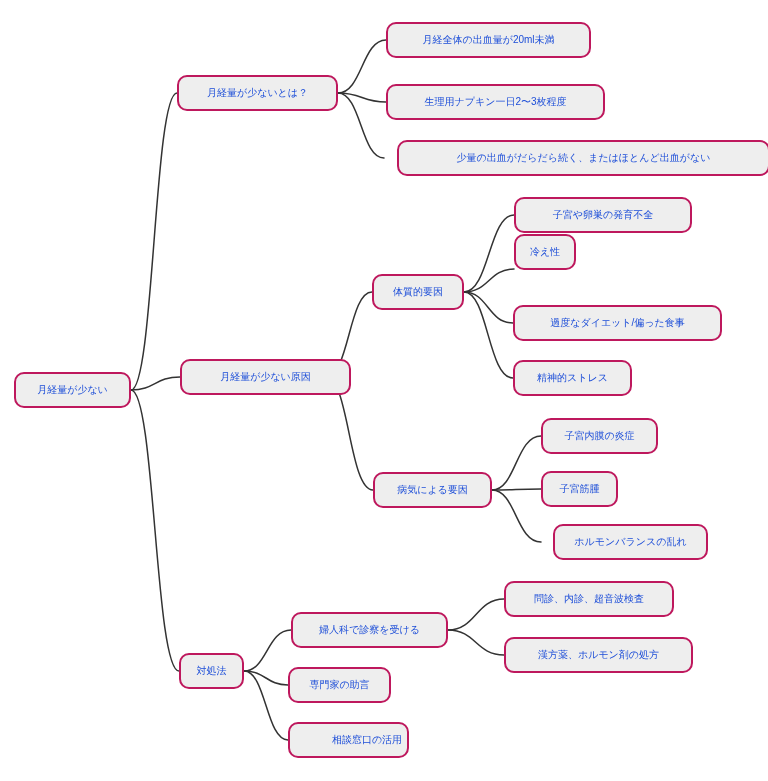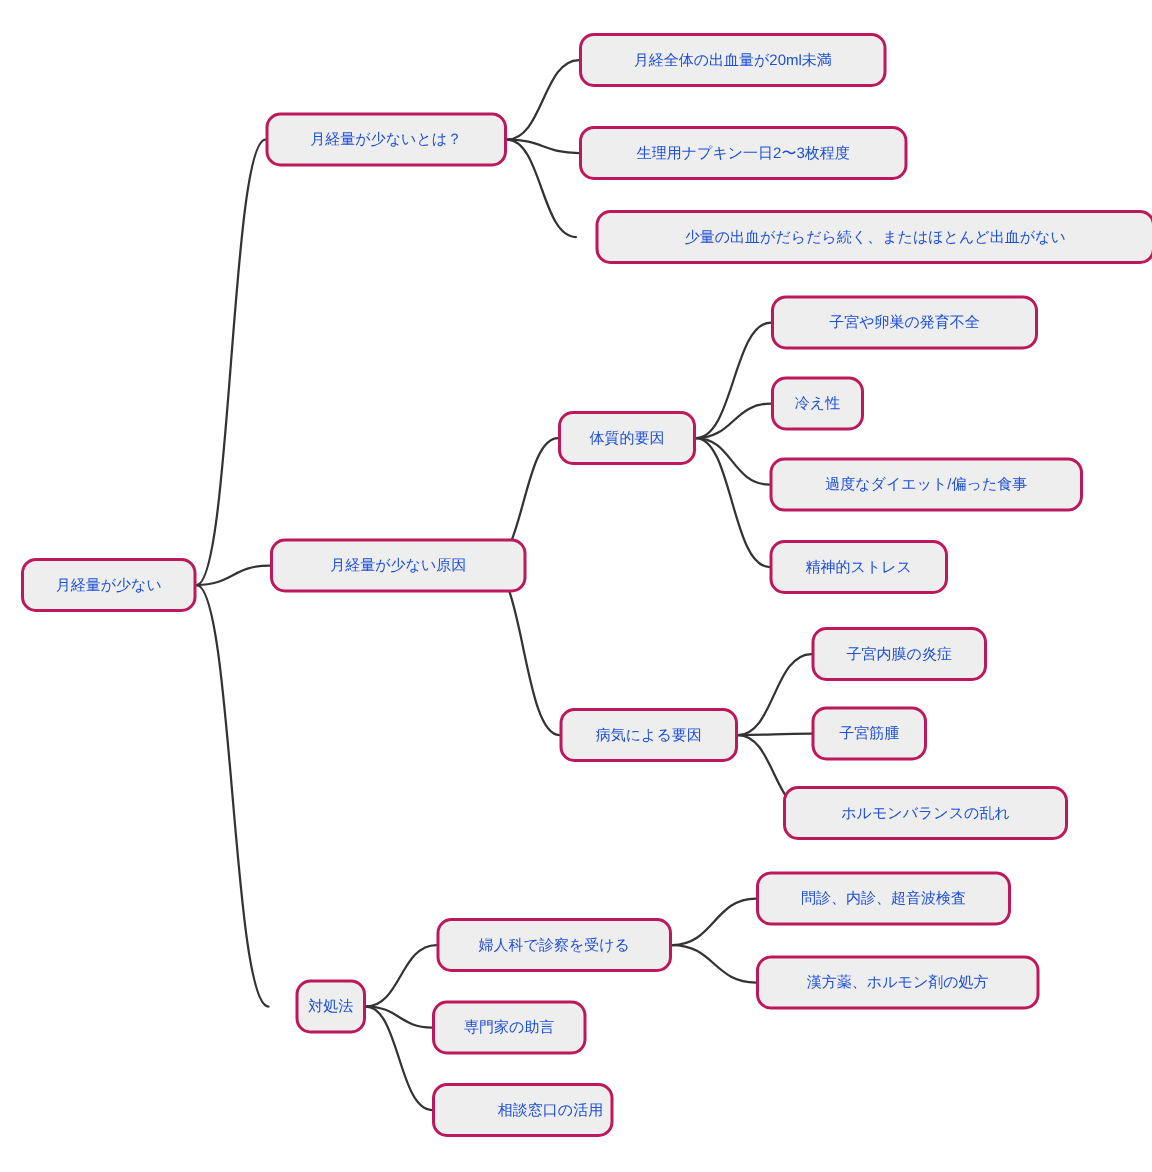--- a/index.html
+++ b/index.html
@@ -75,28 +75,28 @@
   <div class="node" style="left:14px;  top:372px; width:117px;">月経量が少ない</div>
 
   <div class="node" style="left:177px; top:75px;  width:161px;">月経量が少ないとは？</div>
   <div class="node" style="left:386px; top:22px;  width:205px;">月経全体の出血量が20ml未満</div>
   <div class="node" style="left:386px; top:84px;  width:219px;">生理用ナプキン一日2〜3枚程度</div>
   <div class="node" style="left:397px; top:140px; width:373px;">少量の出血がだらだら続く、またはほとんど出血がない</div>
 
   <div class="node" style="left:180px; top:359px; width:171px;text-align:center;">月経量が少ない原因</div>
   <div class="node" style="left:372px; top:274px; width:92px;">体質的要因</div>
   <div class="node" style="left:514px; top:197px; width:178px;">子宮や卵巣の発育不全</div>
-  <div class="node" style="left:514px; top:251px; width:62px;">冷え性</div>
+  <div class="node" style="left:514px; top:234px; width:62px;">冷え性</div>
   <div class="node" style="left:513px; top:305px; width:209px;">過度なダイエット/偏った食事</div>
   <div class="node" style="left:513px; top:360px; width:119px;">精神的ストレス</div>
   <div class="node" style="left:373px; top:472px; width:119px;">病気による要因</div>
   <div class="node" style="left:541px; top:418px; width:117px;">子宮内膜の炎症</div>
   <div class="node" style="left:541px; top:471px; width:77px;">子宮筋腫</div>
-  <div class="node" style="left:522px; top:524px; width:190px;">ホルモンバランスの乱れ</div>
+  <div class="node" style="left:553px; top:524px; width:155px;">ホルモンバランスの乱れ</div>
 
-  <div class="node" style="left:197px; top:653px; width:47px;">対処法</div>
+  <div class="node" style="left:179px; top:653px; width:65px;">対処法</div>
   <div class="node" style="left:291px; top:612px; width:157px;">婦人科で診察を受ける</div>
   <div class="node" style="left:504px; top:581px; width:170px;">問診、内診、超音波検査</div>
   <div class="node" style="left:504px; top:637px; width:189px;">漢方薬、ホルモン剤の処方</div>
   <div class="node" style="left:288px; top:667px; width:103px;">専門家の助言</div>
   <div class="node" style="left:288px; top:722px; width:121px;padding-left:41px;">相談窓口の活用</div>
 
 </div>
 
 </body></html>

